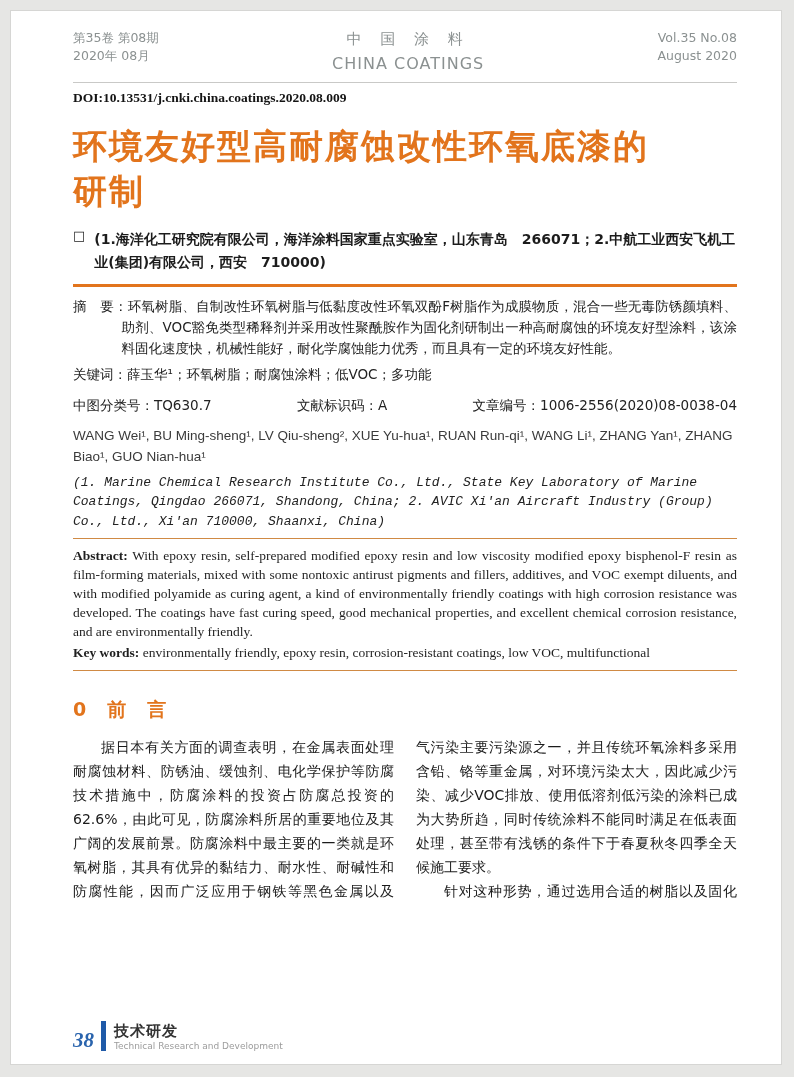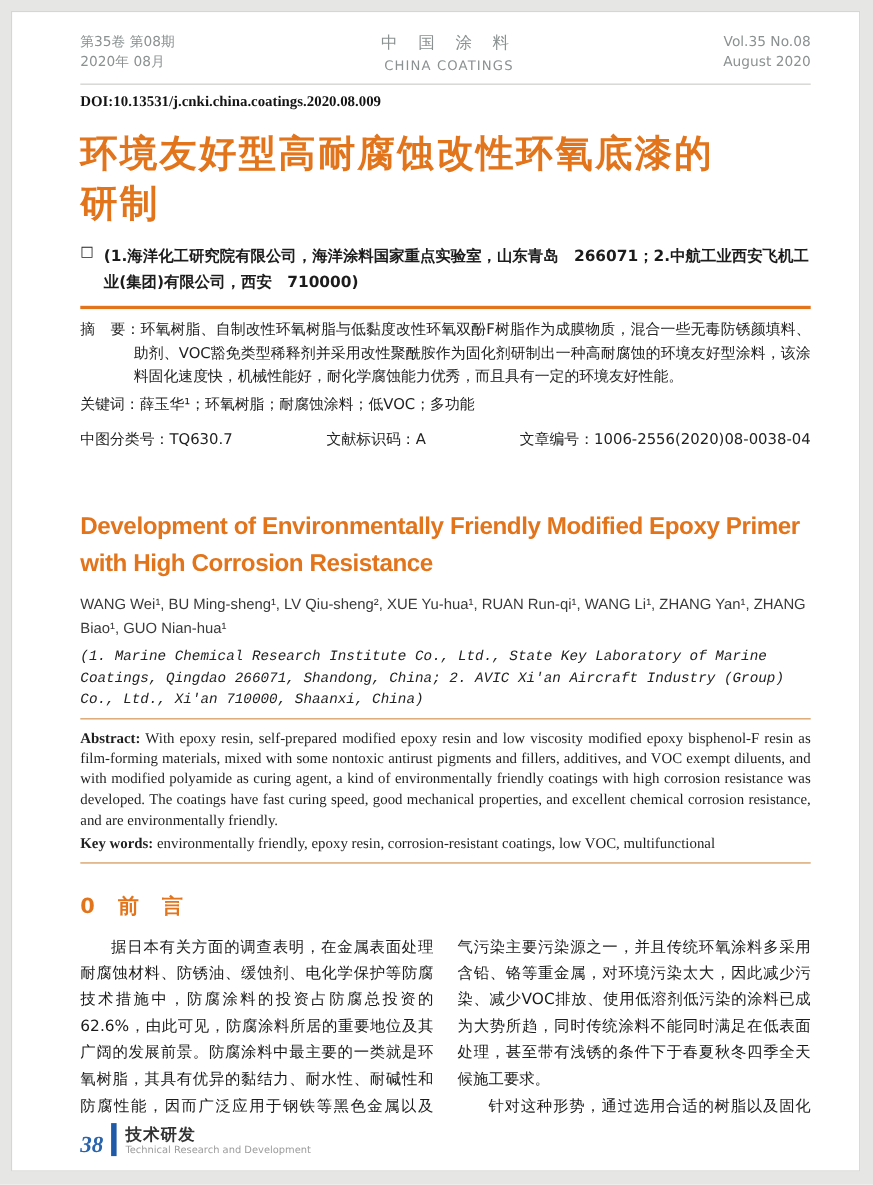--- a/index.html
+++ b/index.html
@@ -13,21 +13,21 @@
     background:#ffffff;border:1px solid #d6d6d4;box-sizing:border-box;
     padding:12px 44px 0 62px;overflow:hidden;
   }
   
   .jheader{display:flex;justify-content:space-between;align-items:flex-start;
     padding:6px 0 7px 0;border-bottom:1px solid #c9c9c7;
     color:#8b9191;font-size:12.5px;line-height:1.45;}
   .jh-center{text-align:center;}
   .jh-right{text-align:right;}
   .jh-cn{letter-spacing:7px;font-size:15px;}
-  .jh-en{letter-spacing:1px;font-size:12px;margin-top:1px;}
+  .jh-en{letter-spacing:1px;font-size:16px;margin-top:1px;}
   .doi{margin-top:7px;font-family:"Liberation Serif",serif;font-weight:700;
     font-size:13.5px;color:#141414;}
   
   .cn-title{margin:18px 0 0 0;max-width:592px;
     color:#e2741c;font-size:34px;line-height:1.32;font-weight:700;letter-spacing:2px;}
   
   .authors-row{display:flex;margin-top:12px;gap:9px;font-size:14px;font-weight:700;color:#1c1c1c;}
   .marker{flex:0 0 auto;font-weight:400;font-size:13px;line-height:1.6;}
   .authors-cn{line-height:1.6;}
   .affil-cn{line-height:1.7;margin-top:2px;}
@@ -107,21 +107,20 @@
   <div class="cn-abstract"><span class="lbl">摘　要：</span><span>环氧树脂、自制改性环氧树脂与低黏度改性环氧双酚F树脂作为成膜物质，混合一些无毒防锈颜填料、助剂、VOC豁免类型稀释剂并采用改性聚酰胺作为固化剂研制出一种高耐腐蚀的环境友好型涂料，该涂料固化速度快，机械性能好，耐化学腐蚀能力优秀，而且具有一定的环境友好性能。</span></div>
 
   <div class="cn-kw"><span>关键词：</span><span>薛玉华¹；环氧树脂；耐腐蚀涂料；低VOC；多功能</span></div>
 
   <div class="cls-row">
     <span>中图分类号：TQ630.7</span>
     <span>文献标识码：A</span>
     <span>文章编号：1006-2556(2020)08-0038-04</span>
   </div>
 
-  <h2 class="en-title">Development of Environmentally Friendly Modified Epoxy Primer with High Corrosion Resistance</h2>
 
   <div class="en-authors">WANG Wei¹, BU Ming-sheng¹, LV Qiu-sheng², XUE Yu-hua¹, RUAN Run-qi¹, WANG Li¹, ZHANG Yan¹, ZHANG Biao¹, GUO Nian-hua¹</div>
   <div class="en-affil">(1. Marine Chemical Research Institute Co., Ltd., State Key Laboratory of Marine Coatings, Qingdao 266071, Shandong, China; 2. AVIC Xi'an Aircraft Industry (Group) Co., Ltd., Xi'an 710000, Shaanxi, China)</div>
 
   <div class="rule-thin"></div>
 
   <div class="en-abstract"><span class="lbl-b">Abstract:</span> <span>With epoxy resin, self-prepared modified epoxy resin and low viscosity modified epoxy bisphenol-F resin as film-forming materials, mixed with some nontoxic antirust pigments and fillers, additives, and VOC exempt diluents, and with modified polyamide as curing agent, a kind of environmentally friendly coatings with high corrosion resistance was developed. The coatings have fast curing speed, good mechanical properties, and excellent chemical corrosion resistance, and are environmentally friendly.</span></div>
   <div class="en-kw"><span class="lbl-b">Key words:</span> <span>environmentally friendly, epoxy resin, corrosion-resistant coatings, low VOC, multifunctional</span></div>
 
   <div class="rule-thin rt2"></div>

